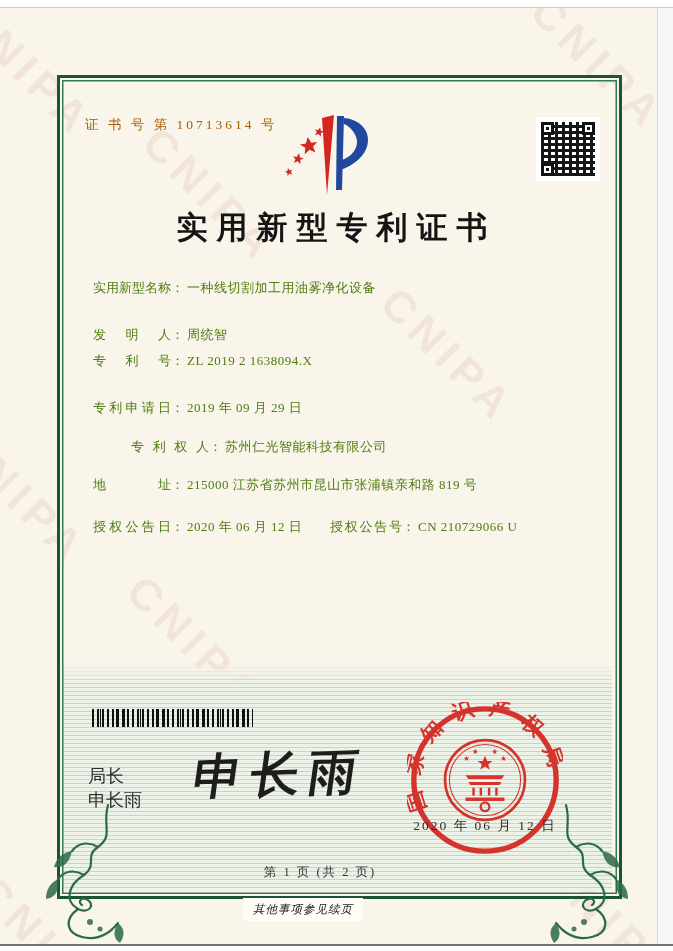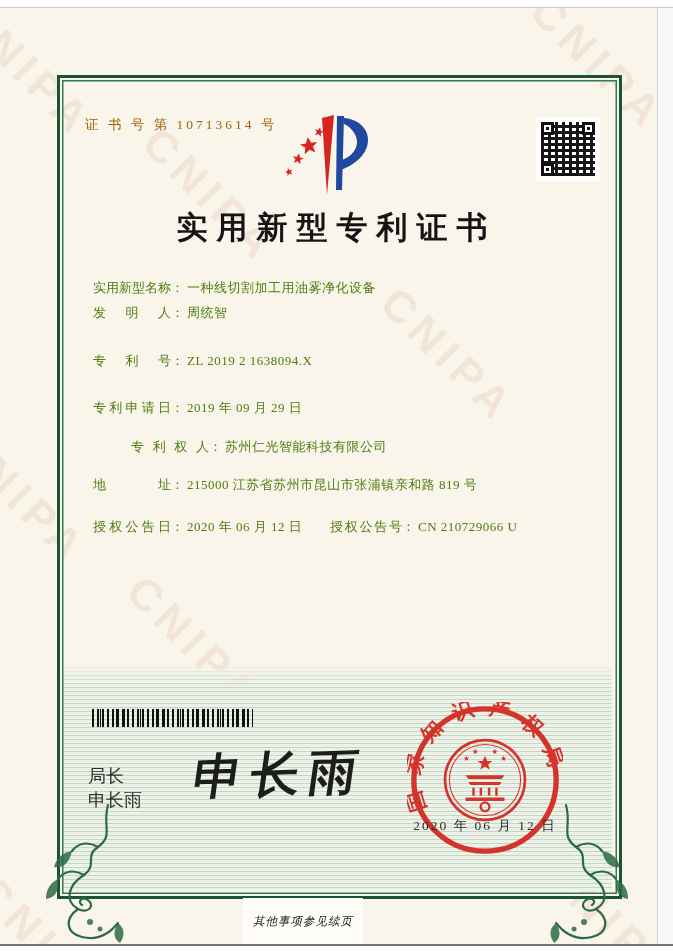--- a/index.html
+++ b/index.html
@@ -60,21 +60,21 @@
   .sig-script{position:absolute;left:194px;top:742px;z-index:5;font-size:49px;font-weight:600;color:#1d1d1d;
               letter-spacing:8px;transform:skewX(-10deg) rotate(-2deg);white-space:nowrap;}
   
   .seal{position:absolute;left:407px;top:702px;width:156px;height:156px;z-index:5;opacity:0.93;}
   .seal-date{position:absolute;left:403px;top:817px;width:164px;text-align:center;z-index:6;
              font-size:13.5px;color:#2e2e2e;letter-spacing:2px;white-space:nowrap;}
   
   .pageinfo{position:absolute;left:0;top:864px;width:640px;text-align:center;z-index:5;
             font-size:12.5px;color:#333;letter-spacing:2px;}
   .contnote{position:absolute;left:0;top:898px;width:606px;text-align:center;z-index:5;font-style:italic;}
-  .contnote span{display:inline-block;background:#fffdf7;padding:16px 10px;font-size:11.5px;color:#222;letter-spacing:1px;}
+  .contnote span{display:inline-block;background:#fffdf7;padding:4px 10px;font-size:11.5px;color:#222;letter-spacing:1px;}
 </style>
 </head>
 <body>
 
 <div class="page">
 
   <span class="wm" style="left:168px;top:118px;">CNIPA</span>
   <span class="wm" style="left:-16px;top:-8px;">CNIPA</span>
   <span class="wm" style="left:556px;top:-14px;">CNIPA</span>
   <span class="wm" style="left:406px;top:278px;">CNIPA</span>
@@ -142,21 +142,21 @@
         <div class="finder f-tr"></div>
         <div class="finder f-bl"></div>
     </div>
   </div>
 
   <div class="title">实用新型专利证书</div>
 
   <div class="frow" style="top:279px;">
     <span class="flabel">实用新型名称</span><span class="fsep">：</span><span class="fval">一种线切割加工用油雾净化设备</span>
   </div>
-  <div class="frow" style="top:304px;">
+  <div class="frow" style="top:326px;">
     <span class="flabel">发明人</span><span class="fsep">：</span><span class="fval">周统智</span>
   </div>
   <div class="frow" style="top:352px;">
     <span class="flabel">专利号</span><span class="fsep">：</span><span class="fval">ZL 2019 2 1638094.X</span>
   </div>
   <div class="frow" style="top:399px;">
     <span class="flabel">专利申请日</span><span class="fsep">：</span><span class="fval">2019 年 09 月 29 日</span>
   </div>
   <div class="frow" style="top:438px;margin-left:38px;">
     <span class="flabel">专利权人</span><span class="fsep">：</span><span class="fval">苏州仁光智能科技有限公司</span>
@@ -204,20 +204,21 @@
       <rect x="-13" y="8" width="2.5" height="8"></rect>
       <rect x="-5.5" y="8" width="2.5" height="8"></rect>
       <rect x="3" y="8" width="2.5" height="8"></rect>
       <rect x="10.5" y="8" width="2.5" height="8"></rect>
       <rect x="-20" y="18" width="40" height="3.5"></rect>
       <circle cx="0" cy="27.5" r="4.5" fill="none" stroke="#d4261e" stroke-width="2.4"></circle>
     </g>
   </svg>
   <div class="seal-date">2020 年 06 月 12 日</div>
 
+  <div class="pageinfo">第 1 页 (共 2 页)</div>
   <div class="contnote">
     <span>其他事项参见续页</span>
   </div>
 
   <div class="strip-top"></div>
   <div class="strip-right"></div>
   <div class="strip-bottom"></div>
 </div>
 
 </body></html>

